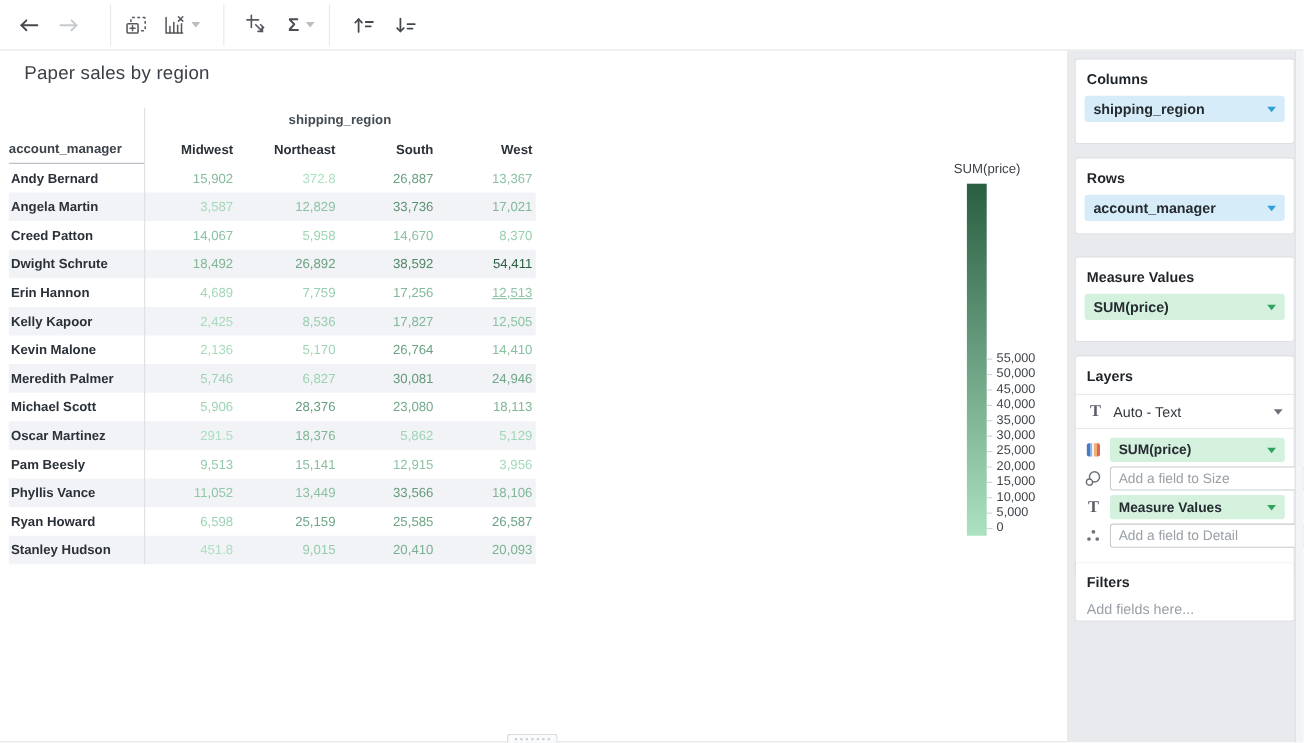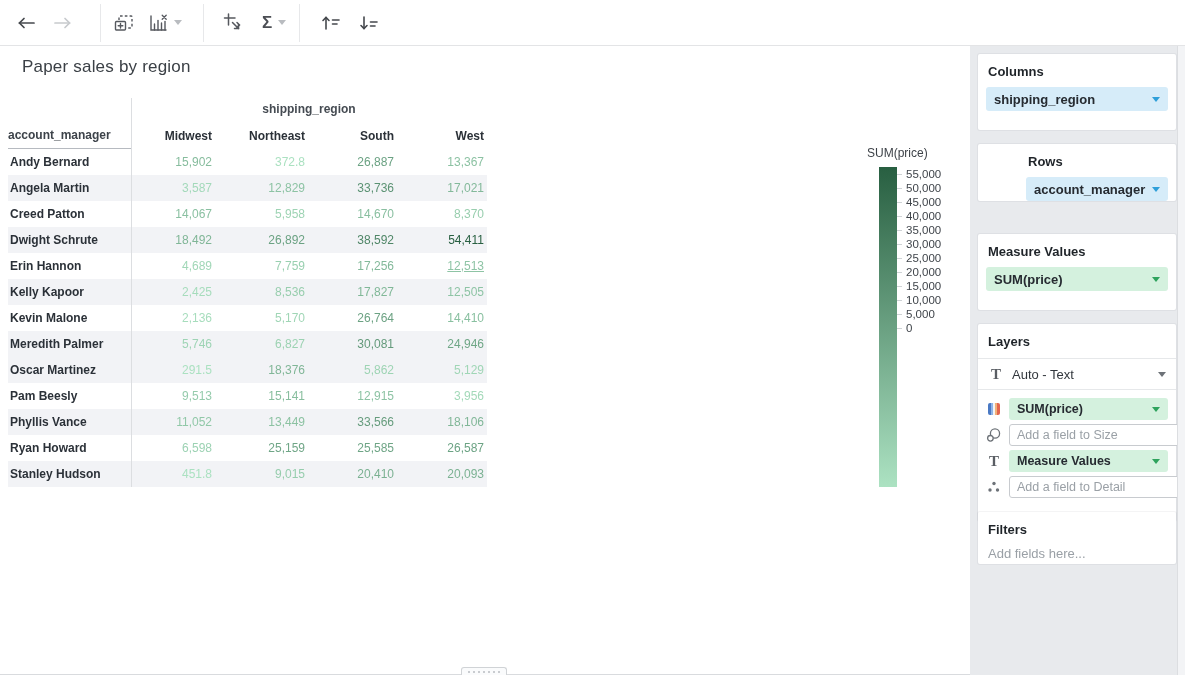--- a/index.html
+++ b/index.html
@@ -35,21 +35,21 @@
   .tbl-row { height:26px; }
   .tbl-row.zebra { background:#f2f3f6; }
   .tbl-row .ncell { font-size:12px; font-weight:700; color:#2b3138; padding-left:2px; white-space:nowrap; }
   .tbl-row .vcell { font-size:12px; text-align:right; padding-right:3px; }
 
   
   .legend { position:absolute; left:866px; top:100px; }
   .legend-title { font-size:12px; color:#3d4248; margin-bottom:7px; margin-left:1px; }
   .legend-body { display:flex; }
   .legend-bar { width:18px; height:320px; margin-left:13px; }
-  .legend-labels { display:flex; flex-direction:column; justify-content:flex-start;
+  .legend-labels { display:flex; flex-direction:column; justify-content:flex-end;
                    height:320px; margin-left:0; }
   .legend-label { font-size:11.5px; color:#3f444a; height:14px; line-height:14px; display:flex; align-items:center; }
   .legend-label::before { content:""; display:inline-block; width:5px; height:1px; background:#cfd3d6; margin-right:4px; }
 
   
   .drag-handle { position:absolute; left:461px; top:621px; width:46px; height:8px;
                  border:1px solid #d0d3d6; border-bottom:none; border-radius:3px 3px 0 0;
                  background:#fafbfc; display:flex; align-items:center; justify-content:center; gap:3px; cursor:grab; }
   .drag-handle i { width:2px; height:2px; background:#c9ccd0; display:block; }
 
@@ -241,20 +241,27 @@
           <div class="vcell" style="color: rgb(108, 162, 131);">26,764</div>
           <div class="vcell" style="color: rgb(137, 192, 160);">14,410</div>
         </div>
         <div class="tbl-grid-row tbl-row zebra">
           <div class="ncell">Meredith Palmer</div>
           <div class="vcell" style="color: rgb(158, 212, 181);">5,746</div>
           <div class="vcell" style="color: rgb(156, 210, 178);">6,827</div>
           <div class="vcell" style="color: rgb(100, 154, 123);">30,081</div>
           <div class="vcell" style="color: rgb(112, 167, 135);">24,946</div>
         </div>
+        <div class="tbl-grid-row tbl-row">
+          <div class="ncell">Michael Scott</div>
+          <div class="vcell" style="color: rgb(158, 212, 180);">5,906</div>
+          <div class="vcell" style="color: rgb(104, 158, 127);">28,376</div>
+          <div class="vcell" style="color: rgb(117, 171, 140);">23,080</div>
+          <div class="vcell" style="color: rgb(129, 183, 152);">18,113</div>
+        </div>
         <div class="tbl-grid-row tbl-row zebra">
           <div class="ncell">Oscar Martinez</div>
           <div class="vcell" style="color: rgb(171, 225, 193);">291.5</div>
           <div class="vcell" style="color: rgb(128, 182, 151);">18,376</div>
           <div class="vcell" style="color: rgb(158, 212, 180);">5,862</div>
           <div class="vcell" style="color: rgb(160, 214, 182);">5,129</div>
         </div>
         <div class="tbl-grid-row tbl-row">
           <div class="ncell">Pam Beesly</div>
           <div class="vcell" style="color: rgb(149, 203, 172);">9,513</div>
@@ -321,21 +328,21 @@
 <div class="panel">
 
   <div class="card" style="top:8px; height:76px;">
     <div class="card-title">Columns</div>
     <div class="pill pill-blue">
       <span class="pill-label">shipping_region</span>
       <span class="caret"></span>
     </div>
   </div>
 
-  <div class="card" style="top:98px; height:57px;padding-left:40px;">
+  <div class="card" style="top:98px; height:68px;">
     <div class="card-title">Rows</div>
     <div class="pill pill-blue">
       <span class="pill-label">account_manager</span>
       <span class="caret"></span>
     </div>
   </div>
 
   <div class="card" style="top:188px; height:76px;">
     <div class="card-title">Measure Values</div>
     <div class="pill pill-green">

